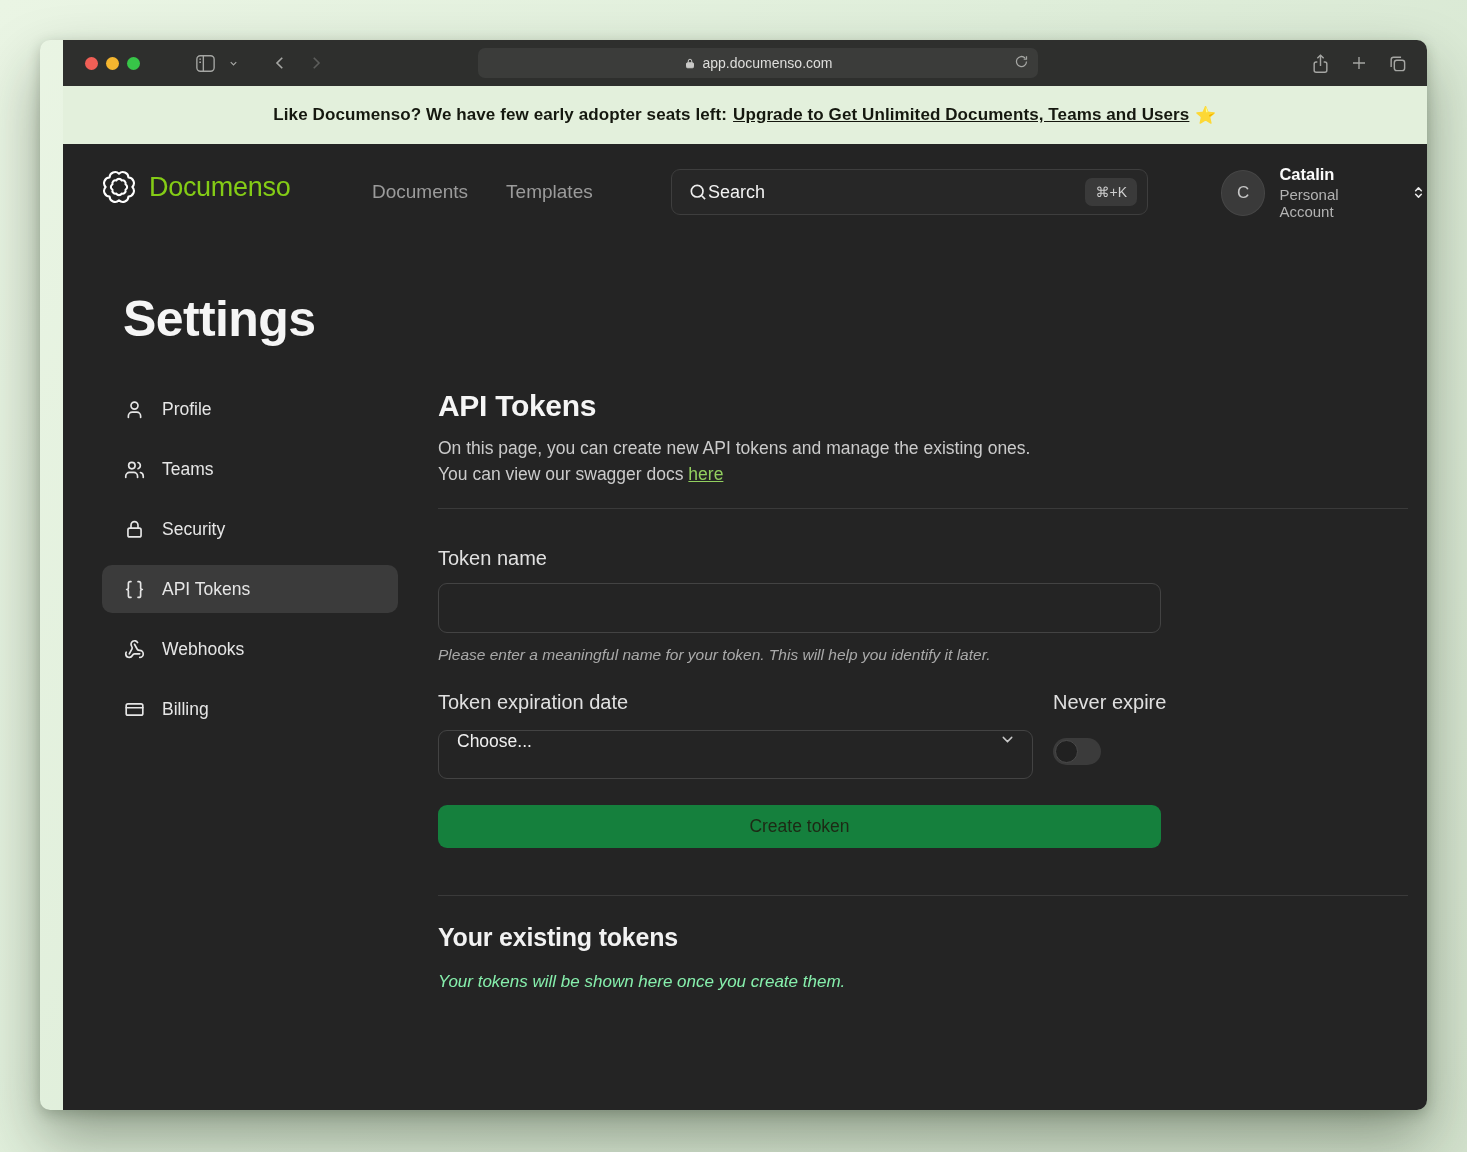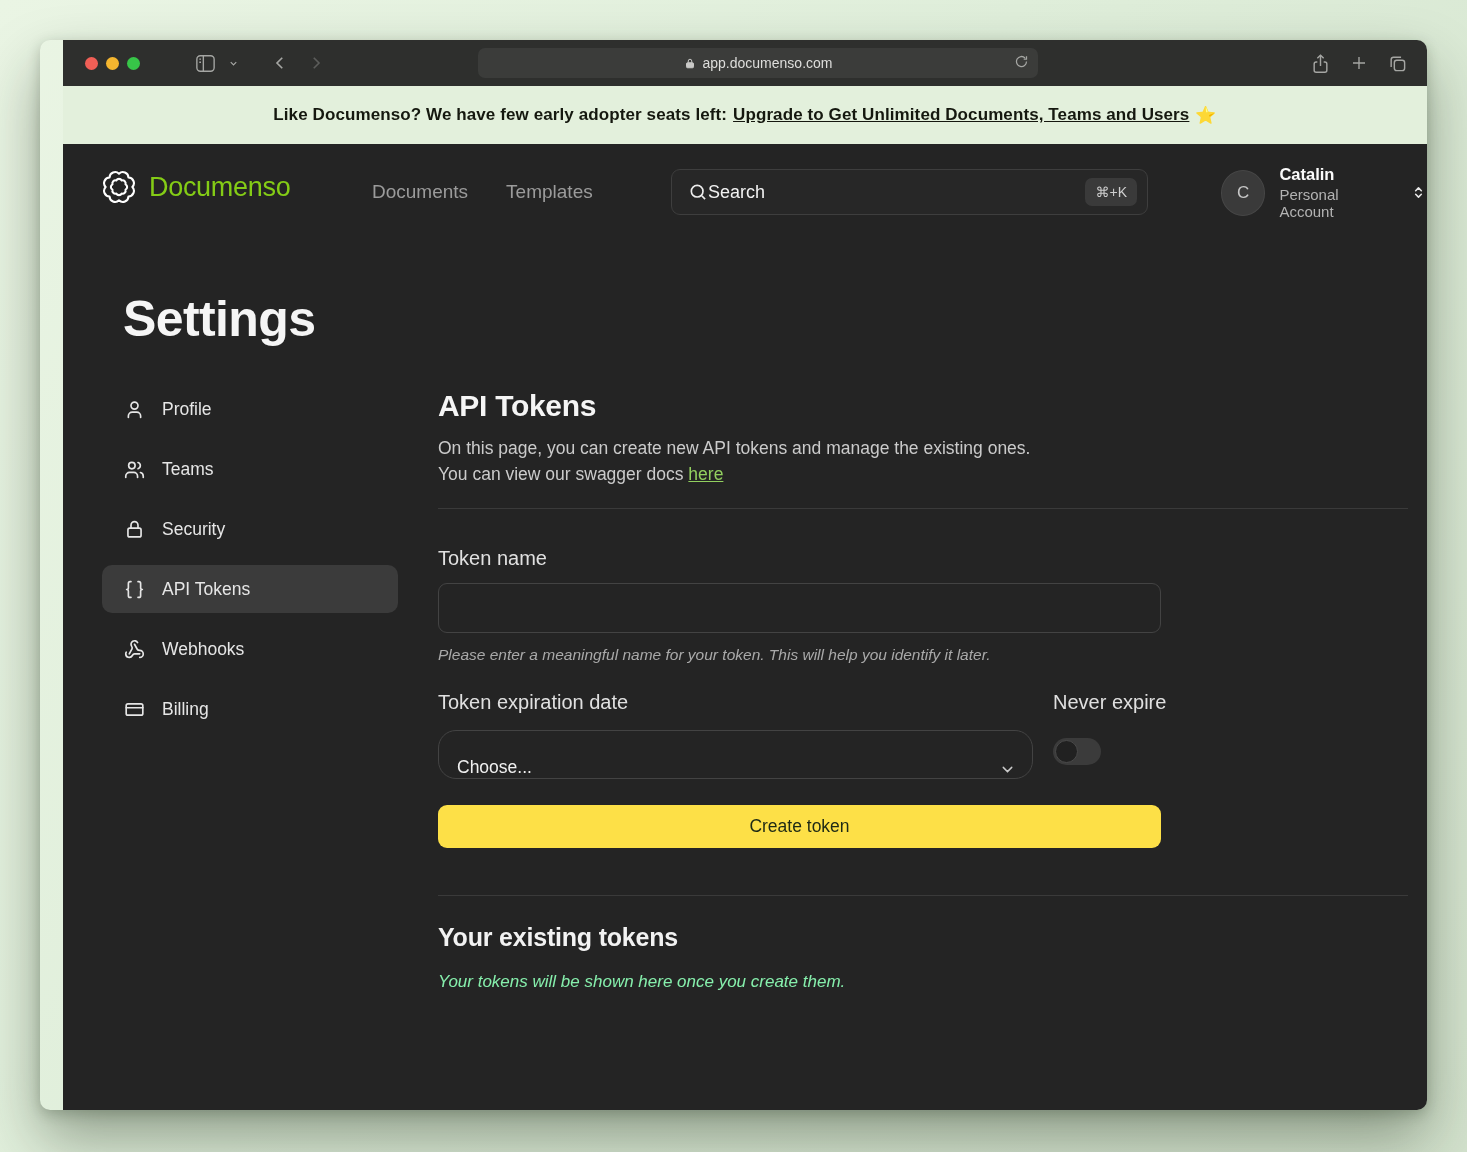--- a/index.html
+++ b/index.html
@@ -83,36 +83,36 @@
   .field-label { font-size:20px; font-weight:500; color:#e0e0e0; }
   .lbl-token { margin-top:38px; }
   .text-input {
     margin-top:13px; width:723px; height:50px; background:#242424;
     border:1px solid #434343; border-radius:9px; color:#f0f0f0; font-size:17px;
     font-family:"Liberation Sans", sans-serif; padding:0 16px; outline:none; display:block;
   }
   .help { margin-top:13px; font-size:15.5px; font-style:italic; color:#a9a9a9; }
   .form-row { position:relative; margin-top:27px; }
   .select {
-    margin-top:16px; width:595px; height:49px; border:1px solid #434343; border-radius:18px;
-    display:flex; align-items:flex-end; padding:0 16px 0 18px; cursor:pointer;
+    margin-top:16px; width:595px; height:49px; border:1px solid #434343; border-radius:9px;
+    display:flex; align-items:flex-start; padding:0 16px 0 18px; cursor:pointer;
   }
   .select-value { font-size:17.5px; color:#f0f0f0; }
   .select svg { margin-left:auto; }
   .never { position:absolute; left:615px; top:0; }
   .toggle {
     margin-top:24px; width:48px; height:27px; border-radius:14px; background:#3b3b3b;
     position:relative; cursor:pointer;
   }
   .toggle .knob {
     position:absolute; left:2px; top:2px; width:23px; height:23px; border-radius:50%;
     background:#212121; border:1px solid #4a4a4a;
   }
   .create-btn {
-    margin-top:26px; width:723px; height:43px; background:#fde047; border:none; border-radius:9px;
+    margin-top:26px; width:723px; height:43px; background:#15803d; border:none; border-radius:9px;
     color:#1d2915; font-size:17.5px; font-weight:500; font-family:"Liberation Sans", sans-serif;
     display:flex; align-items:center; justify-content:center; cursor:pointer;
   }
   .existing-h { margin-top:27px; font-size:25px; font-weight:700; color:#f2f2f2; letter-spacing:-.2px; }
   .existing-empty { margin-top:20px; font-size:17px; font-style:italic; color:#86efac; }
 </style>
 </head>
 <body>
 
 <div class="window">

